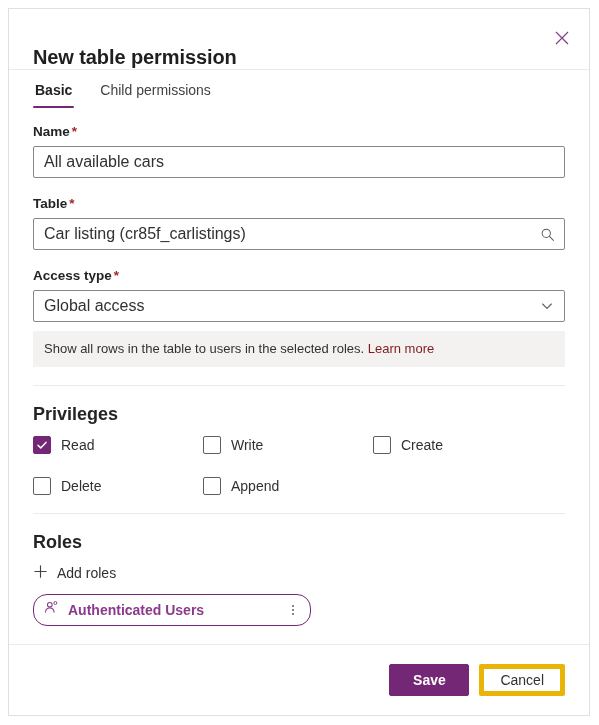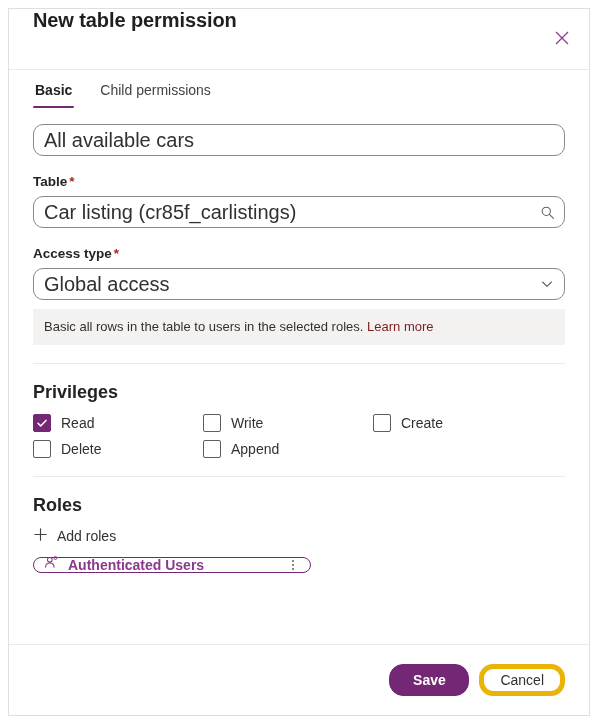--- a/index.html
+++ b/index.html
@@ -30,21 +30,21 @@
     flex-direction: column;
   }
 
   
   .panel-header {
     position: relative;
     height: 60px;
     flex: 0 0 auto;
     border-bottom: 1px solid #edebe9;
     display: flex;
-    align-items: flex-start;
+    align-items: flex-end;
   }
   .panel-title {
     font-size: 20px;
     font-weight: 600;
     color: #201f1e;
     padding-left: 24px;
     letter-spacing: -0.1px;
   }
   .close-btn {
     position: absolute;
@@ -122,24 +122,24 @@
     position: relative;
     height: 32px;
   }
   .text-input {
     width: 100%;
     height: 32px;
     box-sizing: border-box;
     border: 1px solid #8a8886;
     background: #ffffff;
     font-family: "Liberation Sans", sans-serif;
-    font-size: 20px;
+    font-size: 16px;
     color: #323130;
     padding: 0 10px;
-    border-radius: 10px;
+    border-radius: 2px;
     outline: none;
   }
   .text-input.has-icon { padding-right: 45px; }
   .input-icon {
     position: absolute;
     right: 8px;
     top: 0;
     height: 32px;
     width: 20px;
     display: flex;
@@ -171,21 +171,21 @@
     font-size: 18px;
     font-weight: 600;
     color: #242424;
     margin: 18px 0 11px 0;
   }
 
   
   .priv-grid {
     display: grid;
     grid-template-columns: 170px 170px 170px;
-    row-gap: 8px;
+    row-gap: 23px;
   }
   .priv-item {
     display: flex;
     align-items: center;
     gap: 10px;
     cursor: pointer;
   }
   .cbox {
     width: 18px;
     height: 18px;
@@ -225,21 +225,21 @@
   }
   .add-roles-label {
     font-size: 14px;
     color: #323130;
   }
 
   .role-chip {
     display: flex;
     align-items: center;
     width: 278px;
-    height: 16px;
+    height: 32px;
     box-sizing: border-box;
     border: 1px solid #742774;
     border-radius: 14px;
     padding: 0 8px 0 10px;
     gap: 9px;
     background: #ffffff;
     cursor: pointer;
   }
   .role-chip-name {
     font-size: 14px;
@@ -277,21 +277,21 @@
     justify-content: flex-end;
     gap: 10px;
     padding: 0 24px;
     box-sizing: border-box;
   }
   .btn {
     height: 32px;
     min-width: 80px;
     font-family: "Liberation Sans", sans-serif;
     font-size: 14px;
-    border-radius: 14px;
+    border-radius: 2px;
     cursor: pointer;
     padding: 0 16px;
     box-sizing: border-box;
   }
   .btn-primary {
     background: #742774;
     color: #ffffff;
     border: 1px solid #742774;
     font-weight: 600;
   }
@@ -324,20 +324,23 @@
     </div>
     <div class="tab">
       <span>Child permissions</span>
     </div>
   </div>
 
   <div class="panel-body">
 
     
     <div class="field">
+      <label class="field-label">
+        <span>Name</span><span class="req">*</span>
+      </label>
       <div class="input-wrap">
         <input class="text-input" type="text" value="All available cars" placeholder="Name" style="">
       </div>
     </div>
 
     
     <div class="field">
       <label class="field-label">
         <span>Table</span><span class="req">*</span>
       </label>
@@ -359,21 +362,21 @@
       </label>
       <div class="input-wrap">
         <input class="text-input has-icon" type="text" readonly="" value="Global access" style="">
         <span class="input-icon">
           <svg width="12" height="12" viewBox="0 0 12 12" aria-hidden="true">
             <path d="M1.6 4 L6 8.4 L10.4 4" stroke="#605e5c" stroke-width="1.1" fill="none" stroke-linecap="round" stroke-linejoin="round"></path>
           </svg>
         </span>
       </div>
       <div class="hint-box">
-        <span>Basic all rows in the table to users in the selected roles.</span>
+        <span>Show all rows in the table to users in the selected roles.</span>
         <a href="#">Learn more</a>
       </div>
     </div>
 
     <div class="divider"></div>
 
     
     <div class="section-title">Privileges</div>
     <div class="priv-grid">
 

